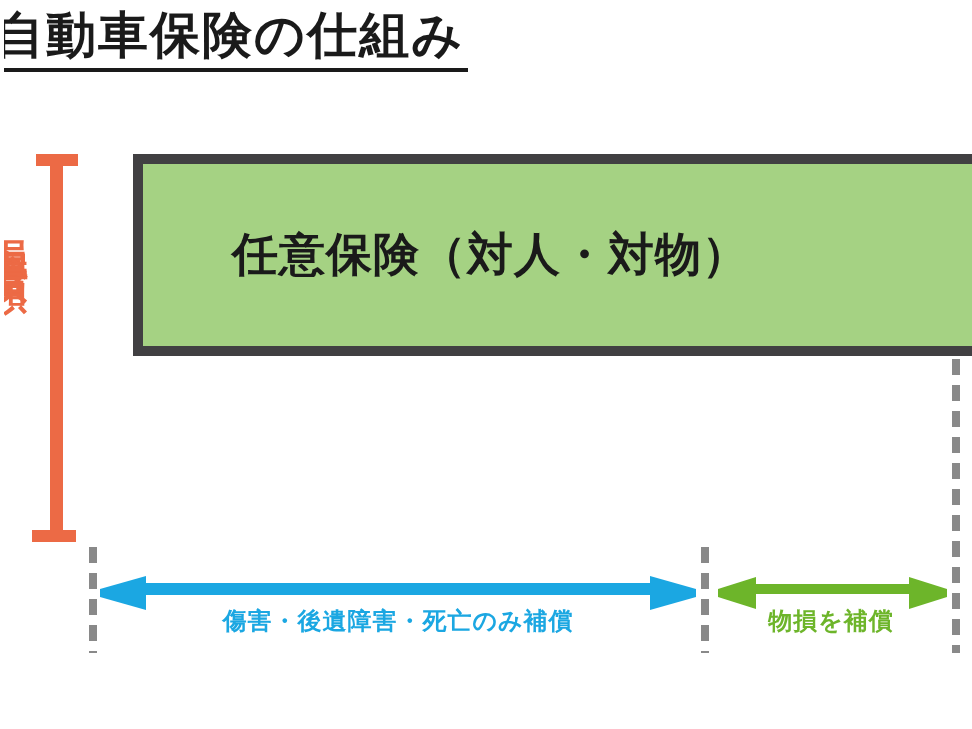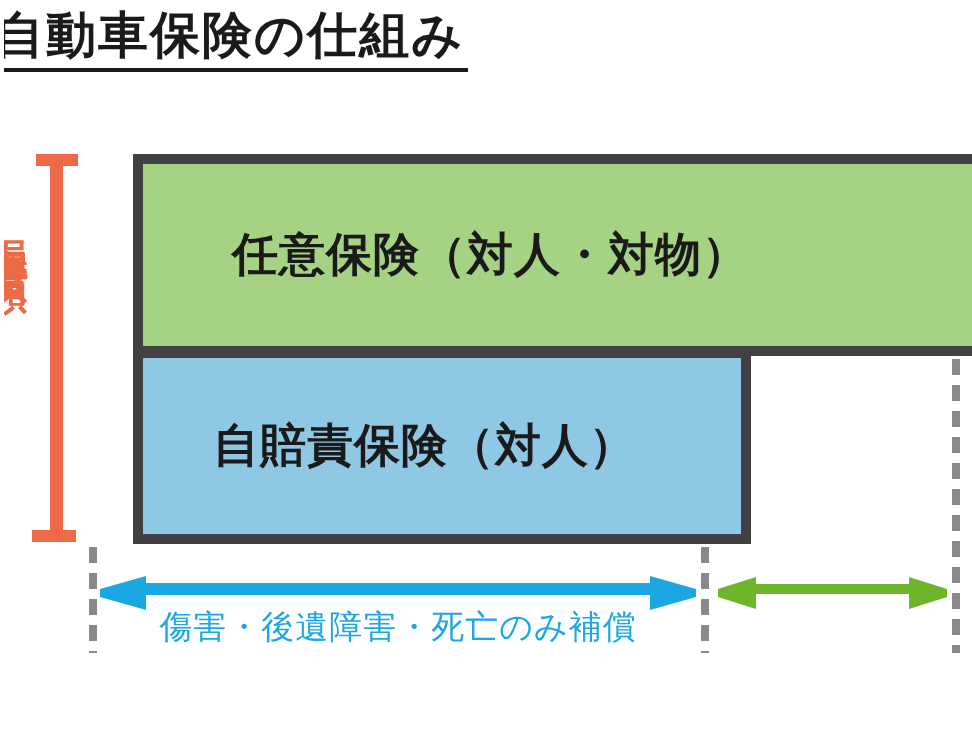--- a/index.html
+++ b/index.html
@@ -71,21 +71,21 @@
   .arrow-blue .head-left{left:0;top:0;border-top:13px solid transparent;border-bottom:13px solid transparent;border-right:46px solid var(--arrow-blue);}
   .arrow-blue .head-right{right:0;top:0;border-top:13px solid transparent;border-bottom:13px solid transparent;border-left:46px solid var(--arrow-blue);}
 
   .arrow-green{left:706px;top:573px;width:245px;height:24px;}
   .arrow-green .shaft{left:32px;right:32px;top:7px;height:10px;background:var(--arrow-green);}
   .arrow-green .head-left{left:0;top:0;border-top:12px solid transparent;border-bottom:12px solid transparent;border-right:38px solid var(--arrow-green);}
   .arrow-green .head-right{right:0;top:0;border-top:12px solid transparent;border-bottom:12px solid transparent;border-left:38px solid var(--arrow-green);}
 
   
   .caption{
-    position:absolute;top:599px;font-weight:normal;font-size:33px;
+    position:absolute;top:599px;font-weight:bold;font-size:24px;
     text-align:center;letter-spacing:1px;white-space:nowrap;line-height:1.2;
   }
   .caption-personal{left:88px;width:612px;color:var(--arrow-blue);}
   .caption-property{left:703px;width:248px;color:var(--arrow-green);}
 </style>
 </head>
 <body>
 
 <div class="canvas">
 
@@ -94,34 +94,32 @@
   <div class="bracket-stem"></div>
   <div class="bracket-cap-top"></div>
   <div class="bracket-cap-bottom"></div>
 
   <div class="v-label">損害賠償額</div>
 
   <div class="box box-voluntary">
     <span>任意保険（対人・対物）</span>
   </div>
 
-  <div class="box box-compulsory">
-    <span>自賠責保険（対人）</span>
-  </div>
 
   <div class="dash dash-left"></div>
   <div class="dash dash-mid"></div>
   <div class="dash dash-right"></div>
 
   <div class="arrow arrow-blue">
     <div class="head head-left"></div>
     <div class="shaft"></div>
     <div class="head head-right"></div>
   </div>
   <div class="caption caption-personal">傷害・後遺障害・死亡のみ補償</div>
 
   <div class="arrow arrow-green">
     <div class="head head-left"></div>
     <div class="shaft"></div>
     <div class="head head-right"></div>
   </div>
+  <div class="caption caption-property">物損を補償</div>
 
 </div>
 
 </body></html>

